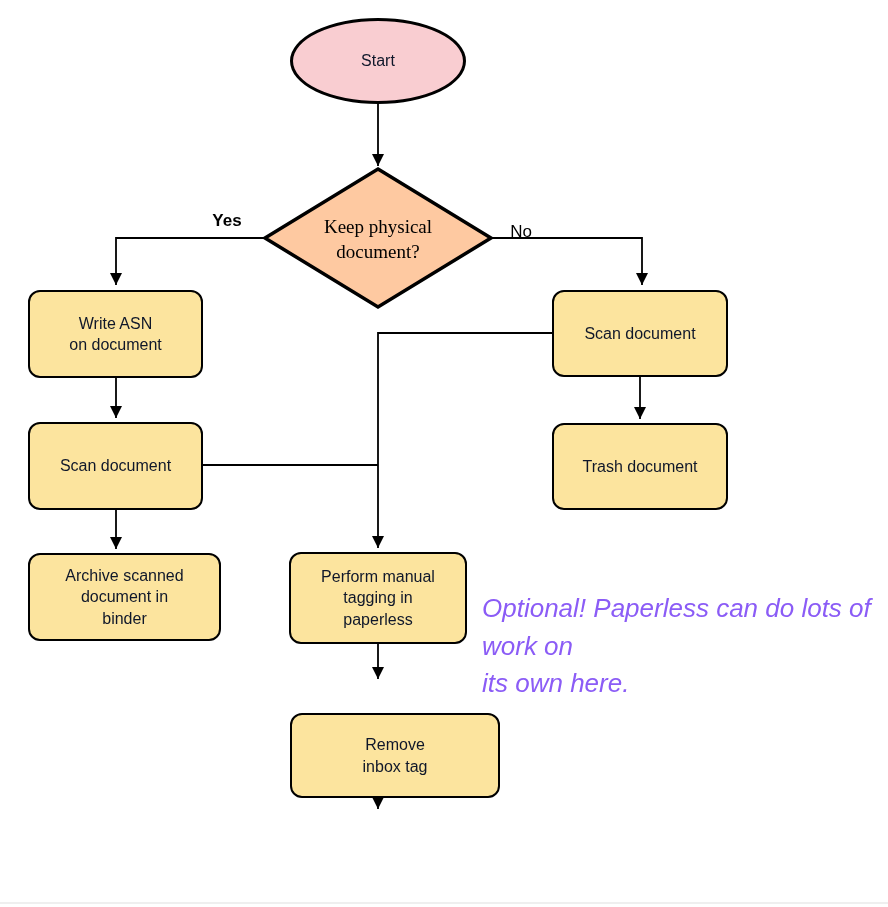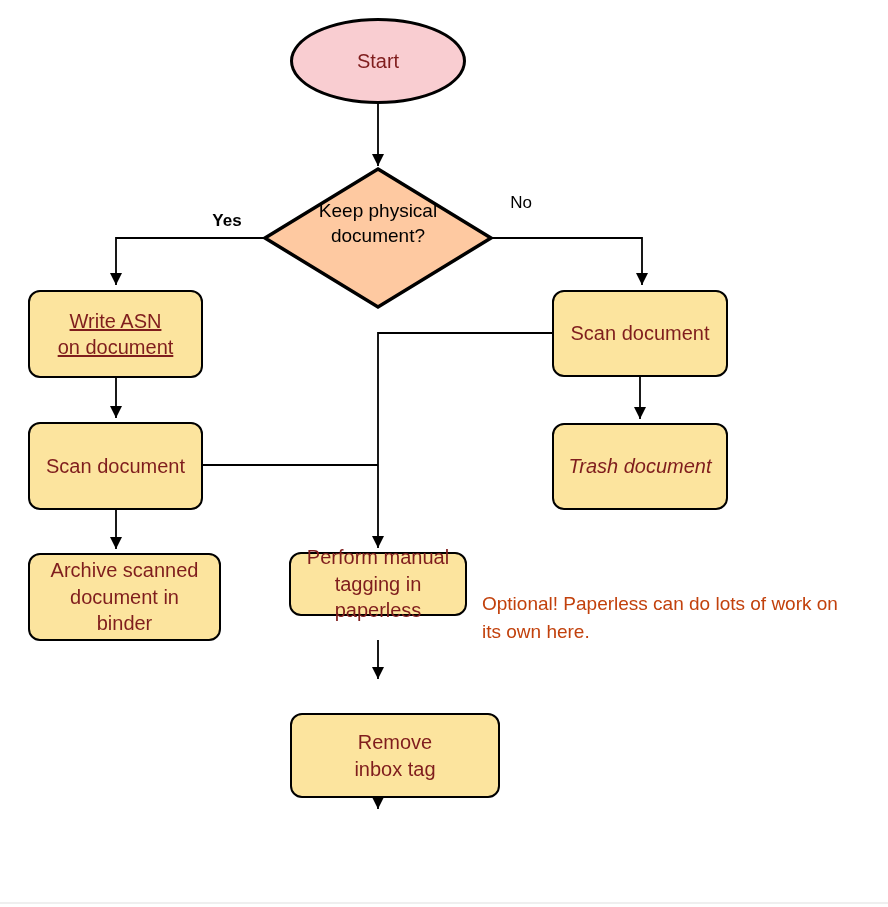--- a/index.html
+++ b/index.html
@@ -32,22 +32,22 @@
     stroke-width: 3.5px;
     stroke-linejoin: miter;
   }
   .node {
     position: absolute;
     z-index: 1;
     display: flex;
     align-items: center;
     justify-content: center;
     text-align: center;
-    color: #7f1d1d;
-    font-size: 20px;
+    color: #0f172a;
+    font-size: 16px;
     line-height: 1.32;
     white-space: pre-line;
     box-sizing: border-box;
   }
   .process {
     background: #fce49e;
     border: 2.5px solid #000000;
     border-radius: 12px;
   }
   .terminator {
@@ -68,22 +68,23 @@
     position: absolute;
     z-index: 1;
     color: #000000;
     font-size: 17px;
     text-align: center;
     white-space: pre-line;
   }
   .annotation {
     position: absolute;
     z-index: 1;
-    color: #c2410c;
-    font-size: 19px;
+    color: #8b5cf6;
+    font-size: 26px;
+    font-style: italic;
     line-height: 1.45;
     white-space: pre-line;
   }
   .bottom-divider {
     position: absolute;
     left: 0;
     top: 902px;
     width: 888px;
     height: 1.5px;
     background: #efefef;
@@ -109,41 +110,41 @@
     <path class="edge" d="M640,377 L640,419" marker-end="url(#arrow)"></path>
     <path class="edge" d="M552,333 L378,333 L378,548" marker-end="url(#arrow)"></path>
     <path class="edge" d="M203,465 L378,465"></path>
     <path class="edge" d="M378,640 L378,679" marker-end="url(#arrow)"></path>
     <path class="edge" d="M378,768 L378,809" marker-end="url(#arrow)"></path>
     <polygon class="decision-shape" points="378,169 491,238 378,307 265,238"></polygon>
   </svg>
 
   <div class="node terminator" style="left:290px; top:18px; width:176px; height:86px;">Start</div>
 
-  <div class="decision-label" style="left:288px; top:198px; width:180px;">Keep physical
+  <div class="decision-label" style="left:288px; top:214px; width:180px;font-family:Liberation Serif, serif;">Keep physical
 document?</div>
 
   <div class="edge-label" style="left:203px; top:211px; width:48px;font-weight:bold;">Yes</div>
 
-  <div class="edge-label" style="left:501px; top:193px; width:40px;">No</div>
+  <div class="edge-label" style="left:501px; top:222px; width:40px;">No</div>
 
-  <div class="node process" style="left:28px; top:290px; width:175px; height:88px;text-decoration:underline;">Write ASN
+  <div class="node process" style="left:28px; top:290px; width:175px; height:88px;">Write ASN
 on document</div>
 
   <div class="node process" style="left:28px; top:422px; width:175px; height:88px;">Scan document</div>
 
   <div class="node process" style="left:28px; top:553px; width:193px; height:88px;">Archive scanned
 document in
 binder</div>
 
   <div class="node process" style="left:552px; top:290px; width:176px; height:87px;">Scan document</div>
 
-  <div class="node process" style="left:552px; top:423px; width:176px; height:87px;font-style:italic;">Trash document</div>
+  <div class="node process" style="left:552px; top:423px; width:176px; height:87px;">Trash document</div>
 
-  <div class="node process" style="left:289px; top:552px; width:178px; height:64px;">Perform manual
+  <div class="node process" style="left:289px; top:552px; width:178px; height:92px;">Perform manual
 tagging in
 paperless</div>
 
   <div class="annotation" style="left:482px; top:590px; width:404px;">Optional! Paperless can do lots of work on
 its own here.</div>
 
   <div class="node process" style="left:290px; top:713px; width:210px; height:85px;">Remove
 inbox tag</div>
 
 

